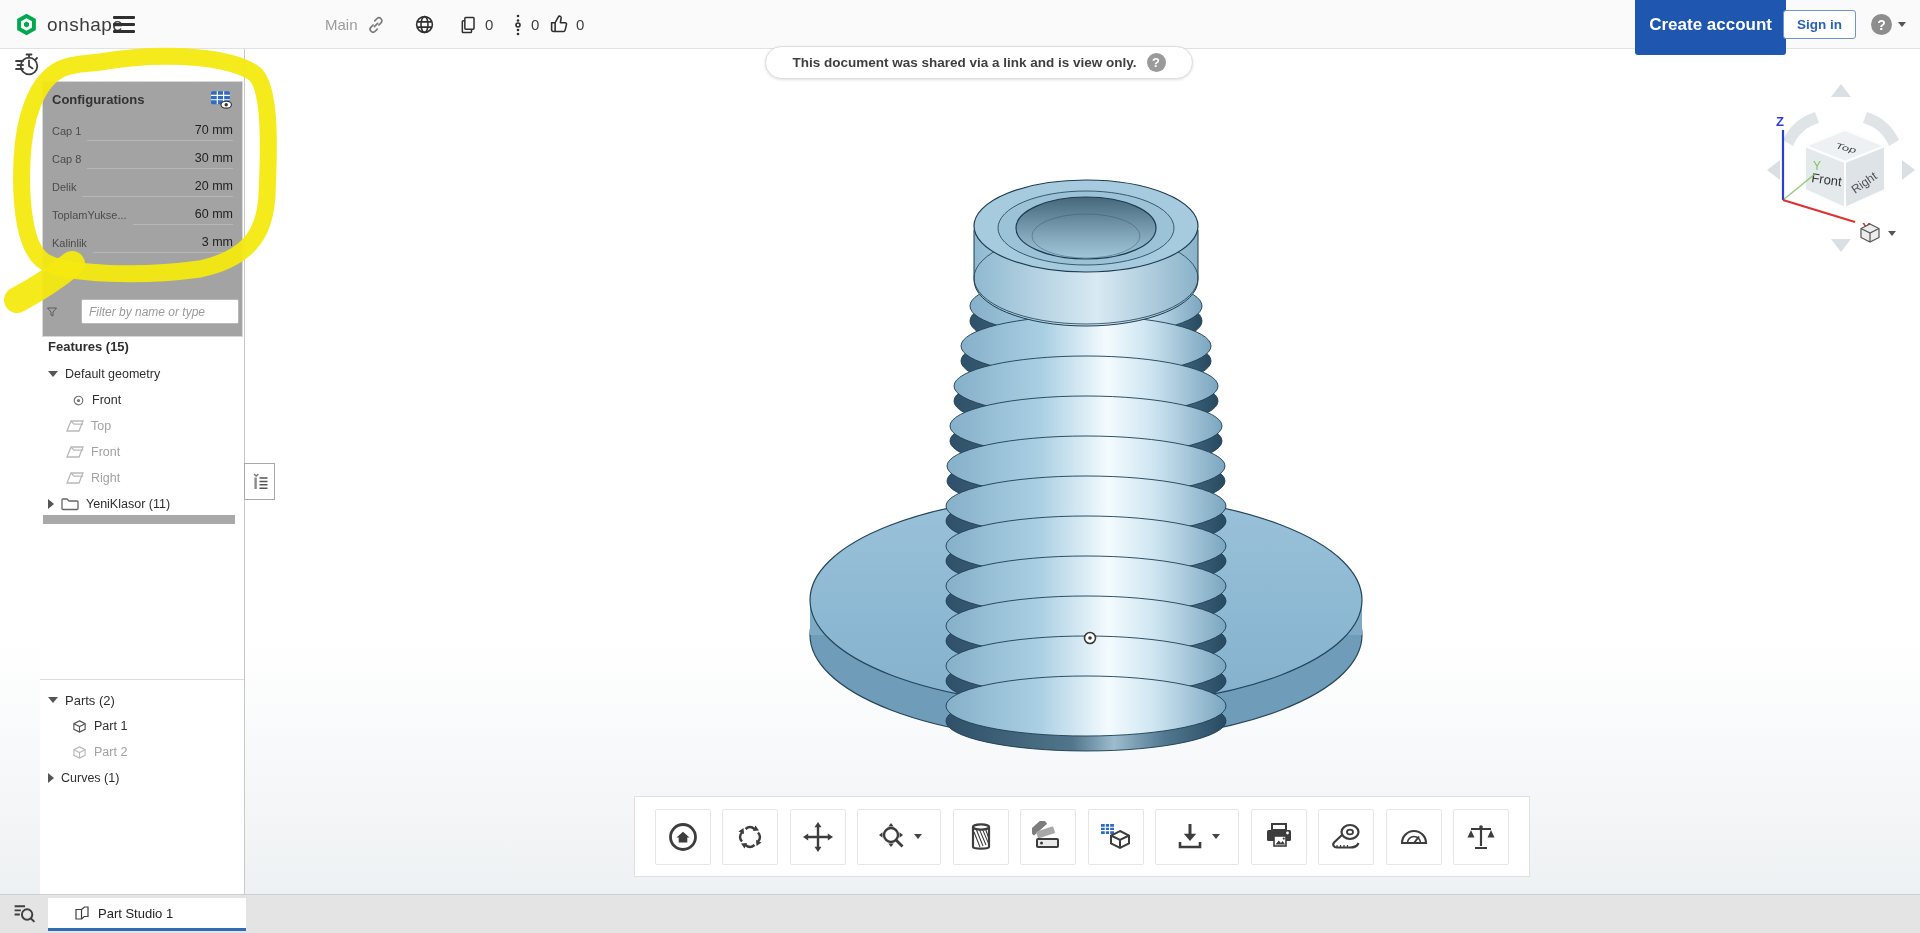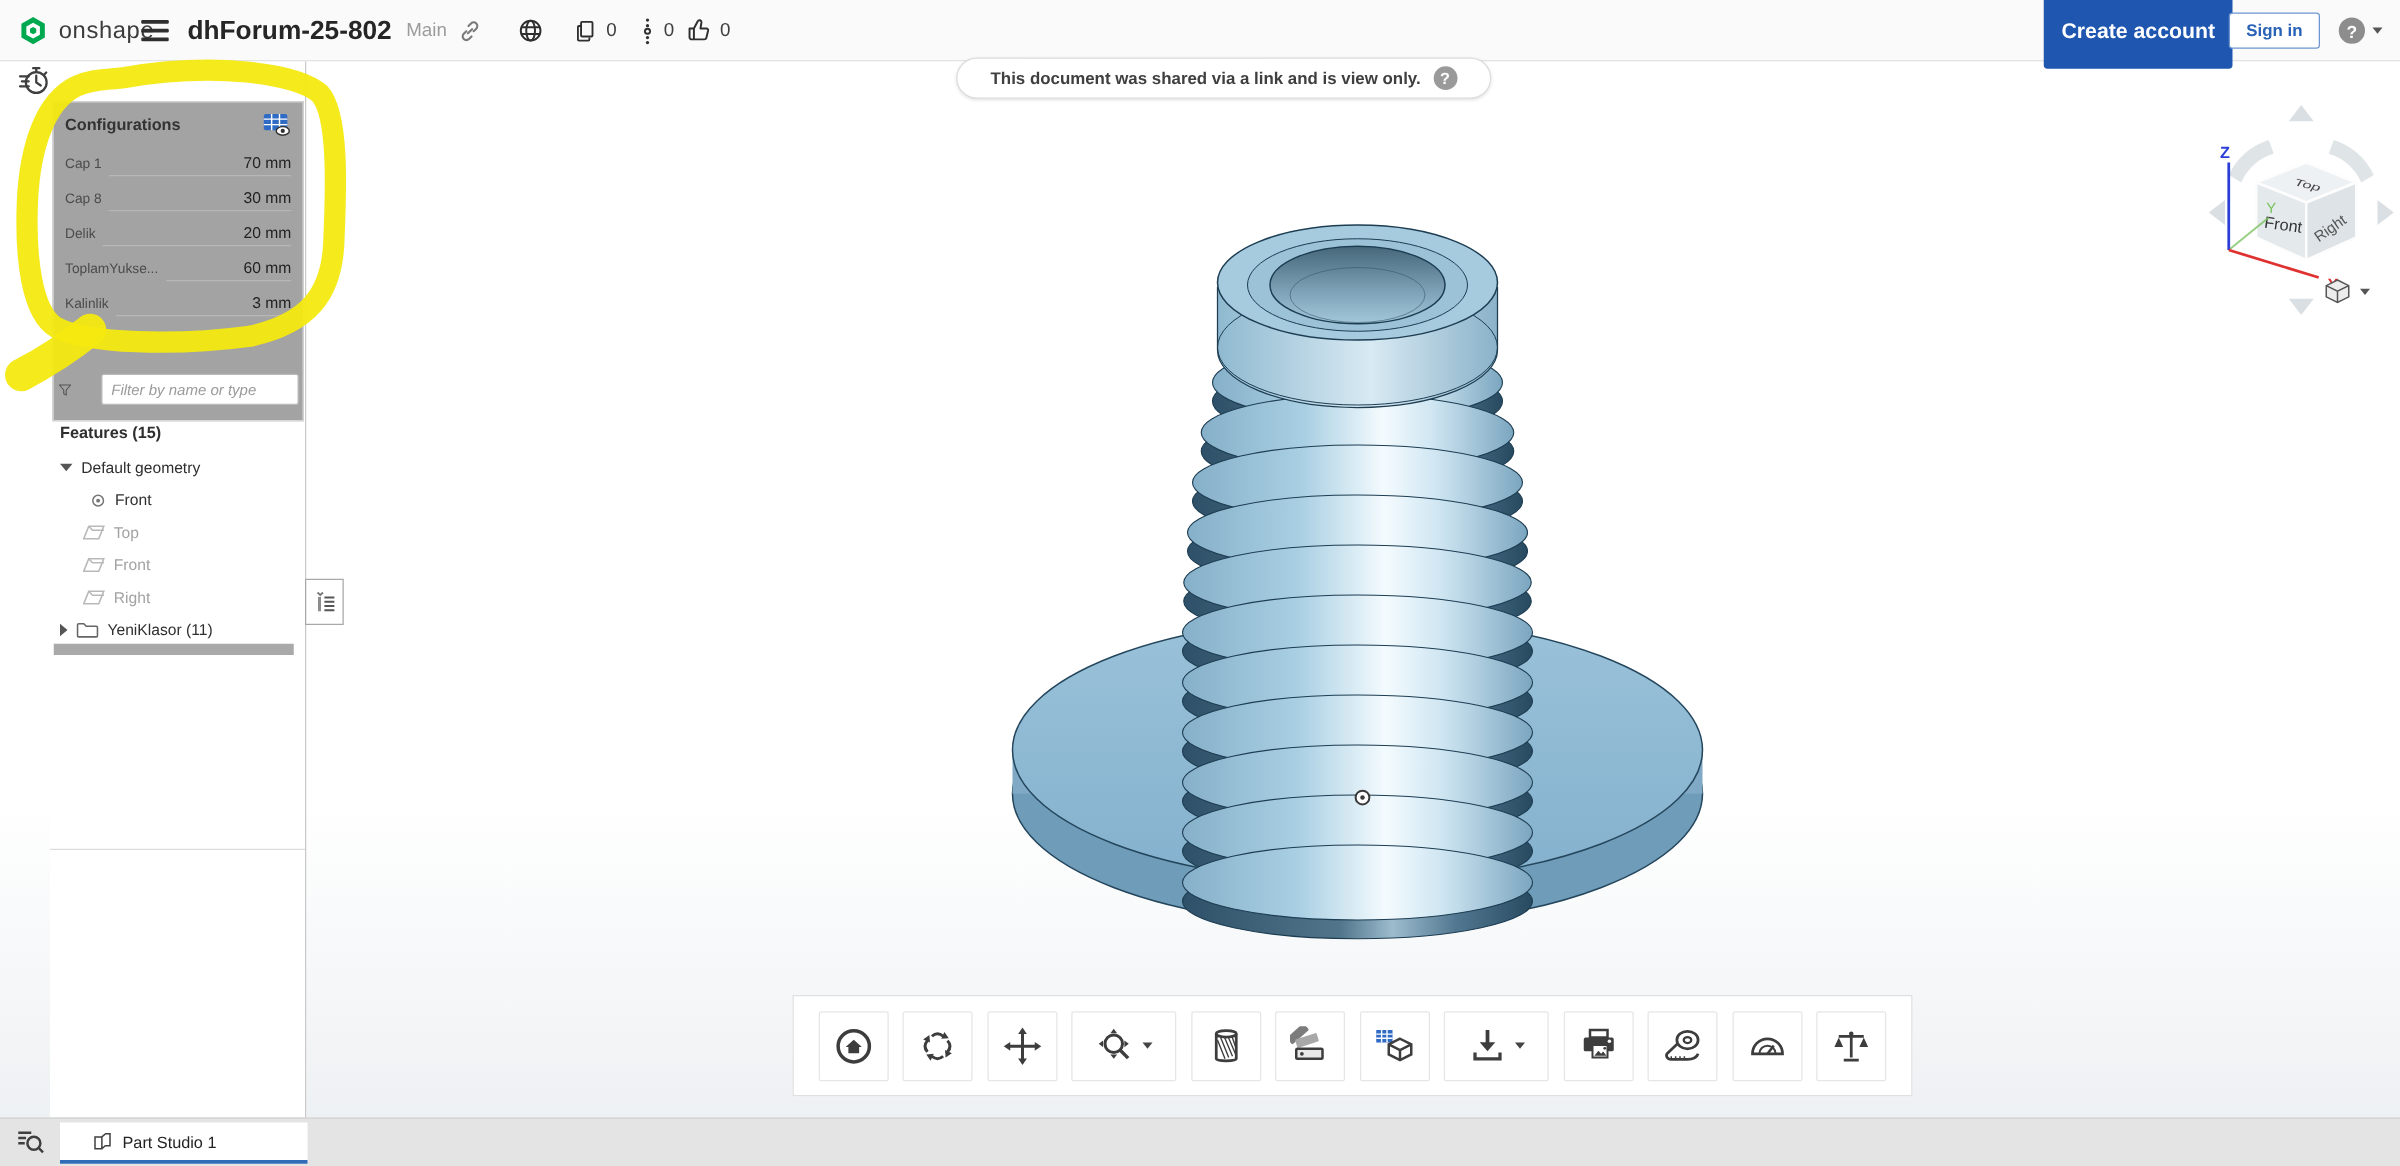--- a/index.html
+++ b/index.html
@@ -87,23 +87,20 @@
     </svg>
     <span id="brand-text">onshape</span>
   </div>
   <div class="hrow" style="left:113px;">
     <div id="burger">
         <span></span>
         <span></span>
         <span></span>
       </div>
   </div>
-  <div class="hrow" style="left:150px;">
-      <span id="doc-title">dhForum-25-802</span>
-    </div>
   <div class="hrow" style="left:325px;">
       <span id="workspace">Main</span>
     </div>
   <div class="hrow" style="left:366px;">
     <svg width="20" height="20" viewBox="0 0 24 24" fill="none" stroke="#7a7a7a" stroke-width="2" stroke-linecap="round">
         <path d="M10 14 14 10M8.5 12 6 14.5a3.5 3.5 0 0 0 5 5L13.5 17M15.5 12 18 9.5a3.5 3.5 0 0 0-5-5L10.5 7"></path>
       </svg>
   </div>
   <div class="hrow hicon" style="left:414px;">
     <svg width="21" height="21" viewBox="0 0 24 24" fill="none" stroke="#2f2f2f" stroke-width="1.8">
@@ -359,20 +356,44 @@
       <svg width="18" height="14" viewBox="0 0 18 14" fill="none" stroke="#666" stroke-width="1.3" style="margin-left:7px;">
           <path d="M1 3a1 1 0 0 1 1-1h4l2 2h8a1 1 0 0 1 1 1v6.5a1 1 0 0 1-1 1H2a1 1 0 0 1-1-1z"></path>
         </svg>
       <span class="lbl">YeniKlasor (11)</span>
     </div>
   </div>
 
   <div id="feat-scrollbar"></div>
   <div id="parts-divider"></div>
 
+  <div class="abs" style="left:8px; top:638px; width:190px;">
+    <div class="tree-row">
+      <div class="chev-d"></div>
+      <span class="lbl sec-title" style="font-weight:normal;">Parts (2)</span>
+    </div>
+    <div class="tree-row" style="padding-left:24px;">
+      <svg width="15" height="15" viewBox="0 0 16 16" fill="none" stroke="#555" stroke-width="1.2">
+          <path d="M8 2 14 5v6L8 14 2 11V5z"></path>
+          <path d="M2 5l6 3 6-3M8 8v6"></path>
+        </svg>
+      <span class="lbl">Part 1</span>
+    </div>
+    <div class="tree-row gray" style="padding-left:24px;">
+      <svg width="15" height="15" viewBox="0 0 16 16" fill="none" stroke="#b9b9b9" stroke-width="1.2">
+          <path d="M8 2 14 5v6L8 14 2 11V5z"></path>
+          <path d="M2 5l6 3 6-3M8 8v6"></path>
+        </svg>
+      <span class="lbl">Part 2</span>
+    </div>
+    <div class="tree-row">
+      <div class="chev-r"></div>
+      <span class="lbl">Curves (1)</span>
+    </div>
+  </div>
 </div>
 
 <div id="flyout-handle" style="position:absolute; left:244px; top:463px; z-index:22;">
   <svg width="20" height="19" viewBox="0 0 20 19">
     <path d="M4 2l2.2 2L8.4 2" fill="none" stroke="#777" stroke-width="1.4"></path>
     <rect x="4.4" y="5.5" width="2.4" height="11.5" fill="#8d8d8d"></rect>
     <g stroke="#555" stroke-width="1.5">
         <path d="M9.5 6h8M9.5 9.4h8M9.5 12.8h8M9.5 16.2h8"></path>
       </g>
   </svg>

